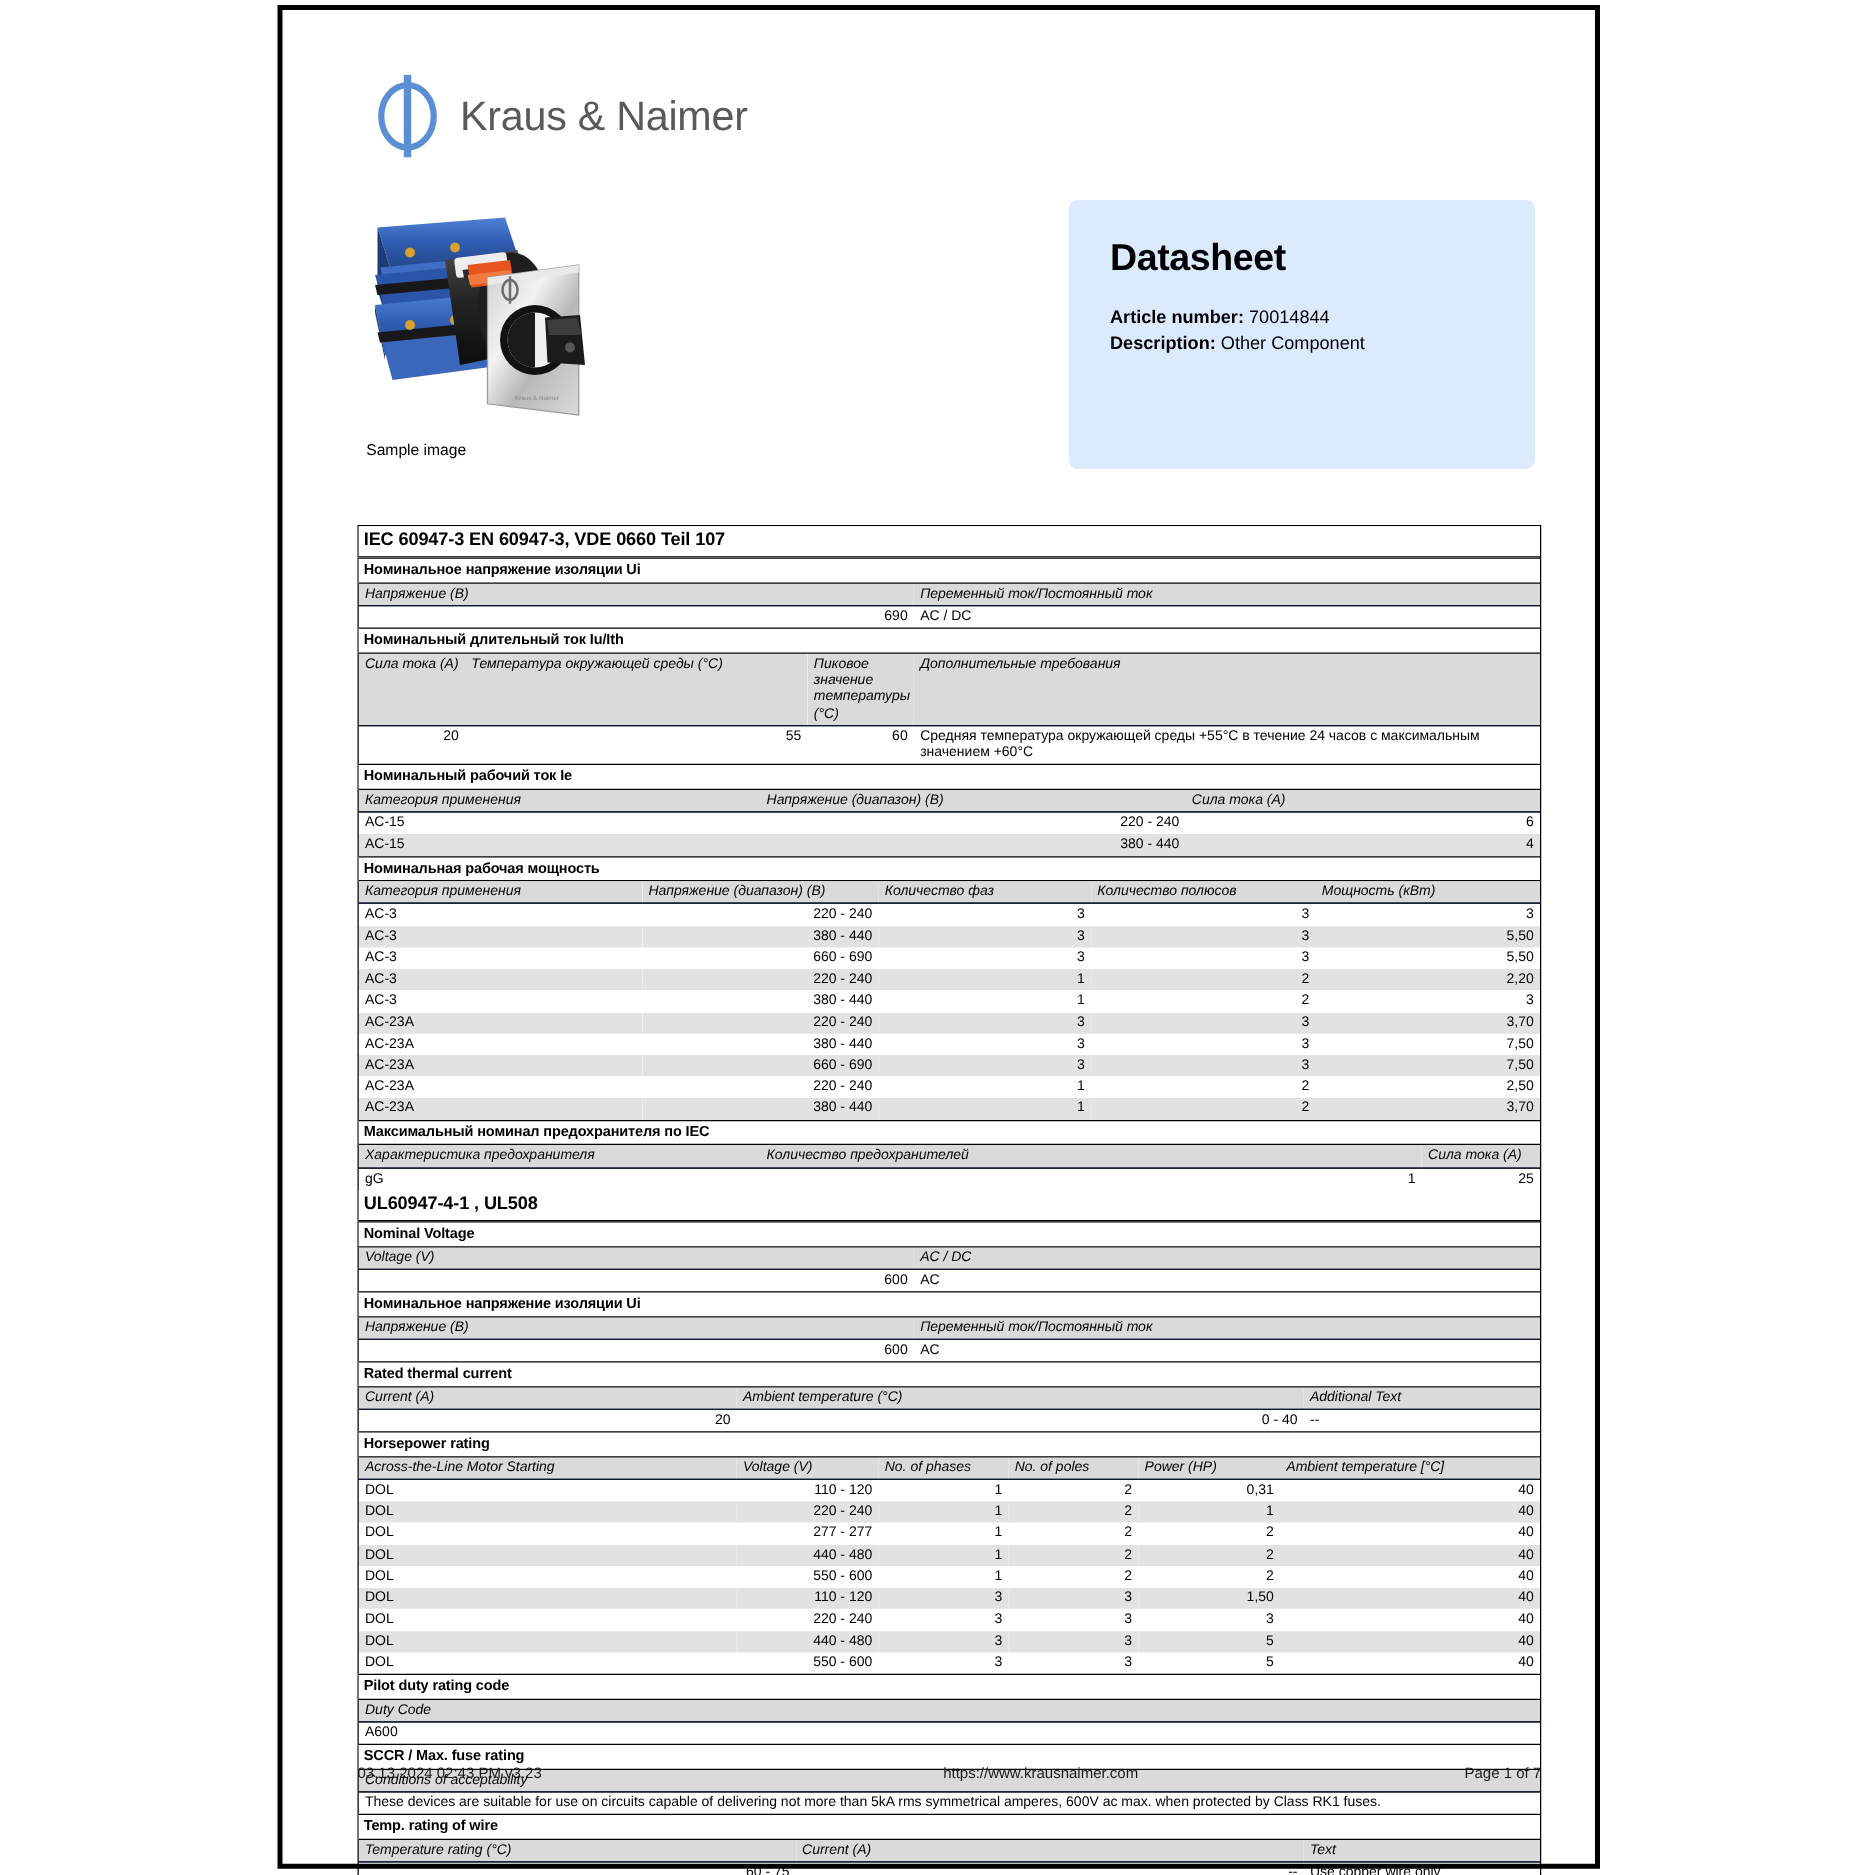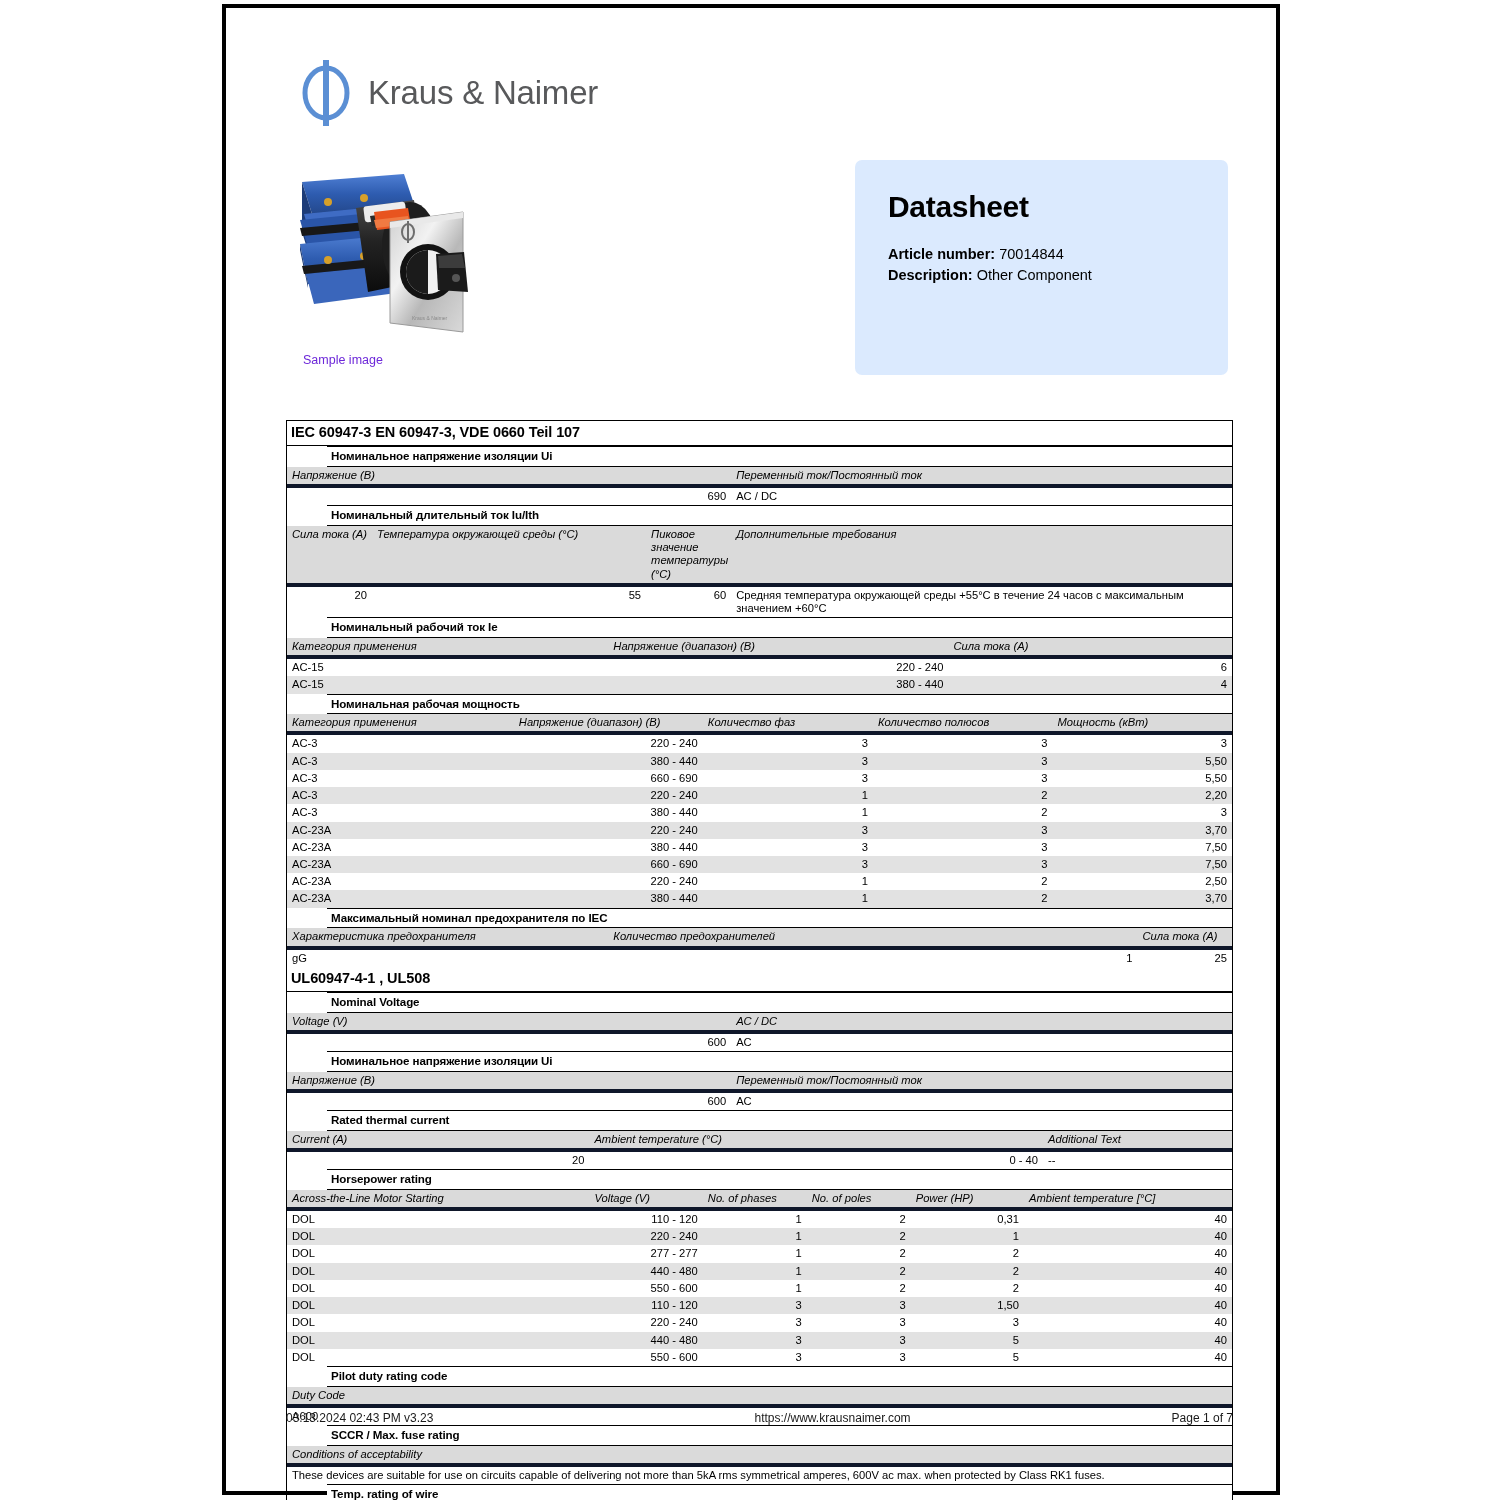--- a/index.html
+++ b/index.html
@@ -53,23 +53,23 @@
   
   .product-fig {
     position: absolute;
     left: 60px;
     top: 160px;
     width: 250px;
   }
   .product-img { width: 215px; height: 175px; display:block; }
   .sample-label {
     margin-top: 10px;
-    margin-left: 17px;
+    margin-left: 7px;
     font-size: 12.5px;
-    color: #6d28d9;
+    color: #000000;
   }
 
   
   .ds-card {
     position: absolute;
     left: 629px;
     top: 152px;
     width: 373px;
     height: 215px;
     background: #dbeafe;
@@ -109,40 +109,39 @@
     letter-spacing: -0.1px;
   }
   .sec-head {
     font-size: 11.6px;
     font-weight: bold;
     padding: 2px 4px 3px 4px;
     border-bottom: 1.2px solid #000;
     border-top: 1.2px solid #000;
     background: #fff;
     letter-spacing: -0.1px;
-    margin-left: 40px;
   }
   .dtable > .sec-head:first-child { border-top: none; }
   table.grid {
     width: 100%;
     border-collapse: collapse;
     table-layout: fixed;
   }
   table.grid th, table.grid td {
     padding: 2px 5px 2px 5px;
     font-size: 11.2px;
     vertical-align: top;
     overflow: hidden;
   }
   table.grid th {
     background: #dadada;
     font-style: italic;
     font-weight: normal;
     text-align: left;
-    border-bottom: 4px solid #0f172a;
+    border-bottom: 1px solid #0f172a;
   }
   table.grid tr.alt td { background: #e2e2e2; }
   .ta-r { text-align: right; }
   .ta-l { text-align: left; }
 
   
   .footer {
     position: absolute;
     left: 60px;
     bottom: 66px;

